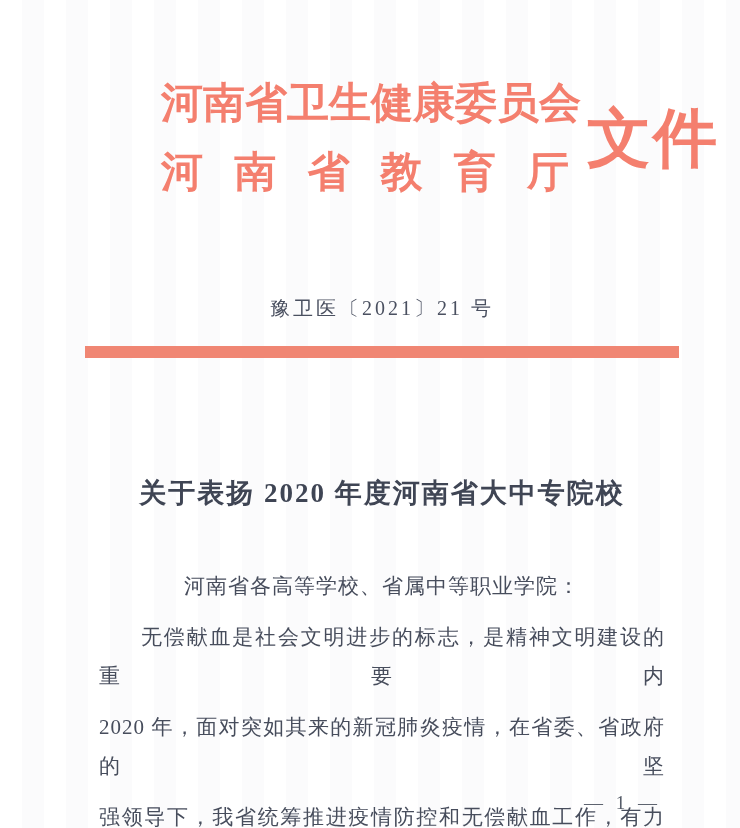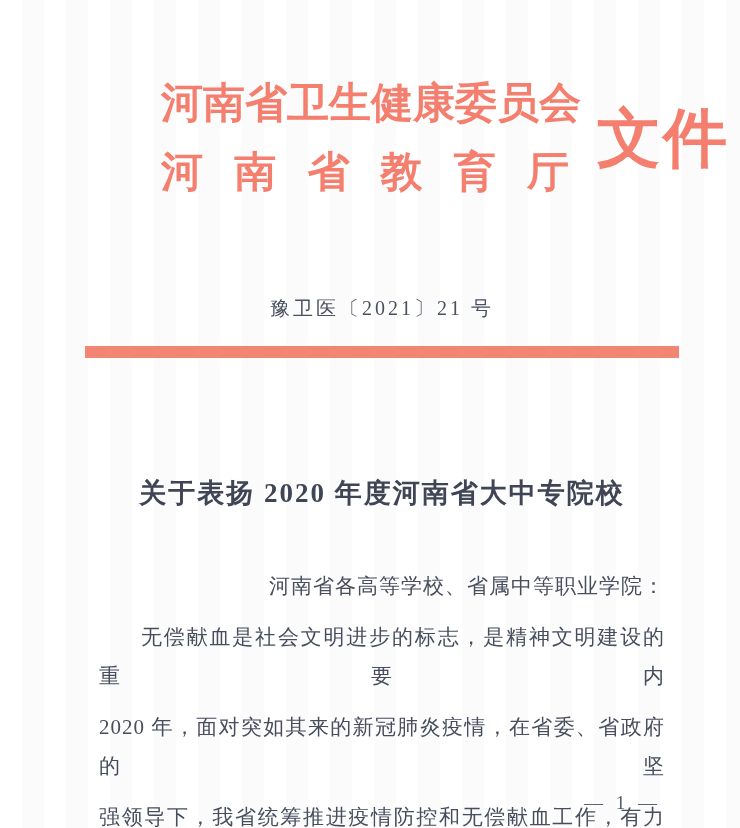--- a/index.html
+++ b/index.html
@@ -35,21 +35,21 @@
     line-height: 57px;
     text-align: justify;
     text-align-last: justify;
     white-space: nowrap;
     letter-spacing: 0;
   }
   .doc-label {
     color: #f47f6e;
     font-size: 64px;
     font-weight: bold;
-    margin-left: 10px;
+    margin-left: 0;
     letter-spacing: 2px;
     white-space: nowrap;
   }
   
   .doc-number {
     margin-top: 70px;
     text-align: center;
     font-size: 20px;
     letter-spacing: 3px;
     color: #4a5060;
@@ -74,21 +74,21 @@
   
   .body-text {
     margin: 26px auto 0 auto;
     width: 590px;
     color: #474d5c;
     font-size: 21px;
     line-height: 39px;
     letter-spacing: 1px;
   }
   .salutation {
-    text-align: right;
+    text-align: center;
     white-space: nowrap;
   }
   .para-line {
     text-align: justify;
     text-align-last: justify;
   }
   .para-line.first { text-indent: 2em; }
   
   .footer {
     position: absolute;

